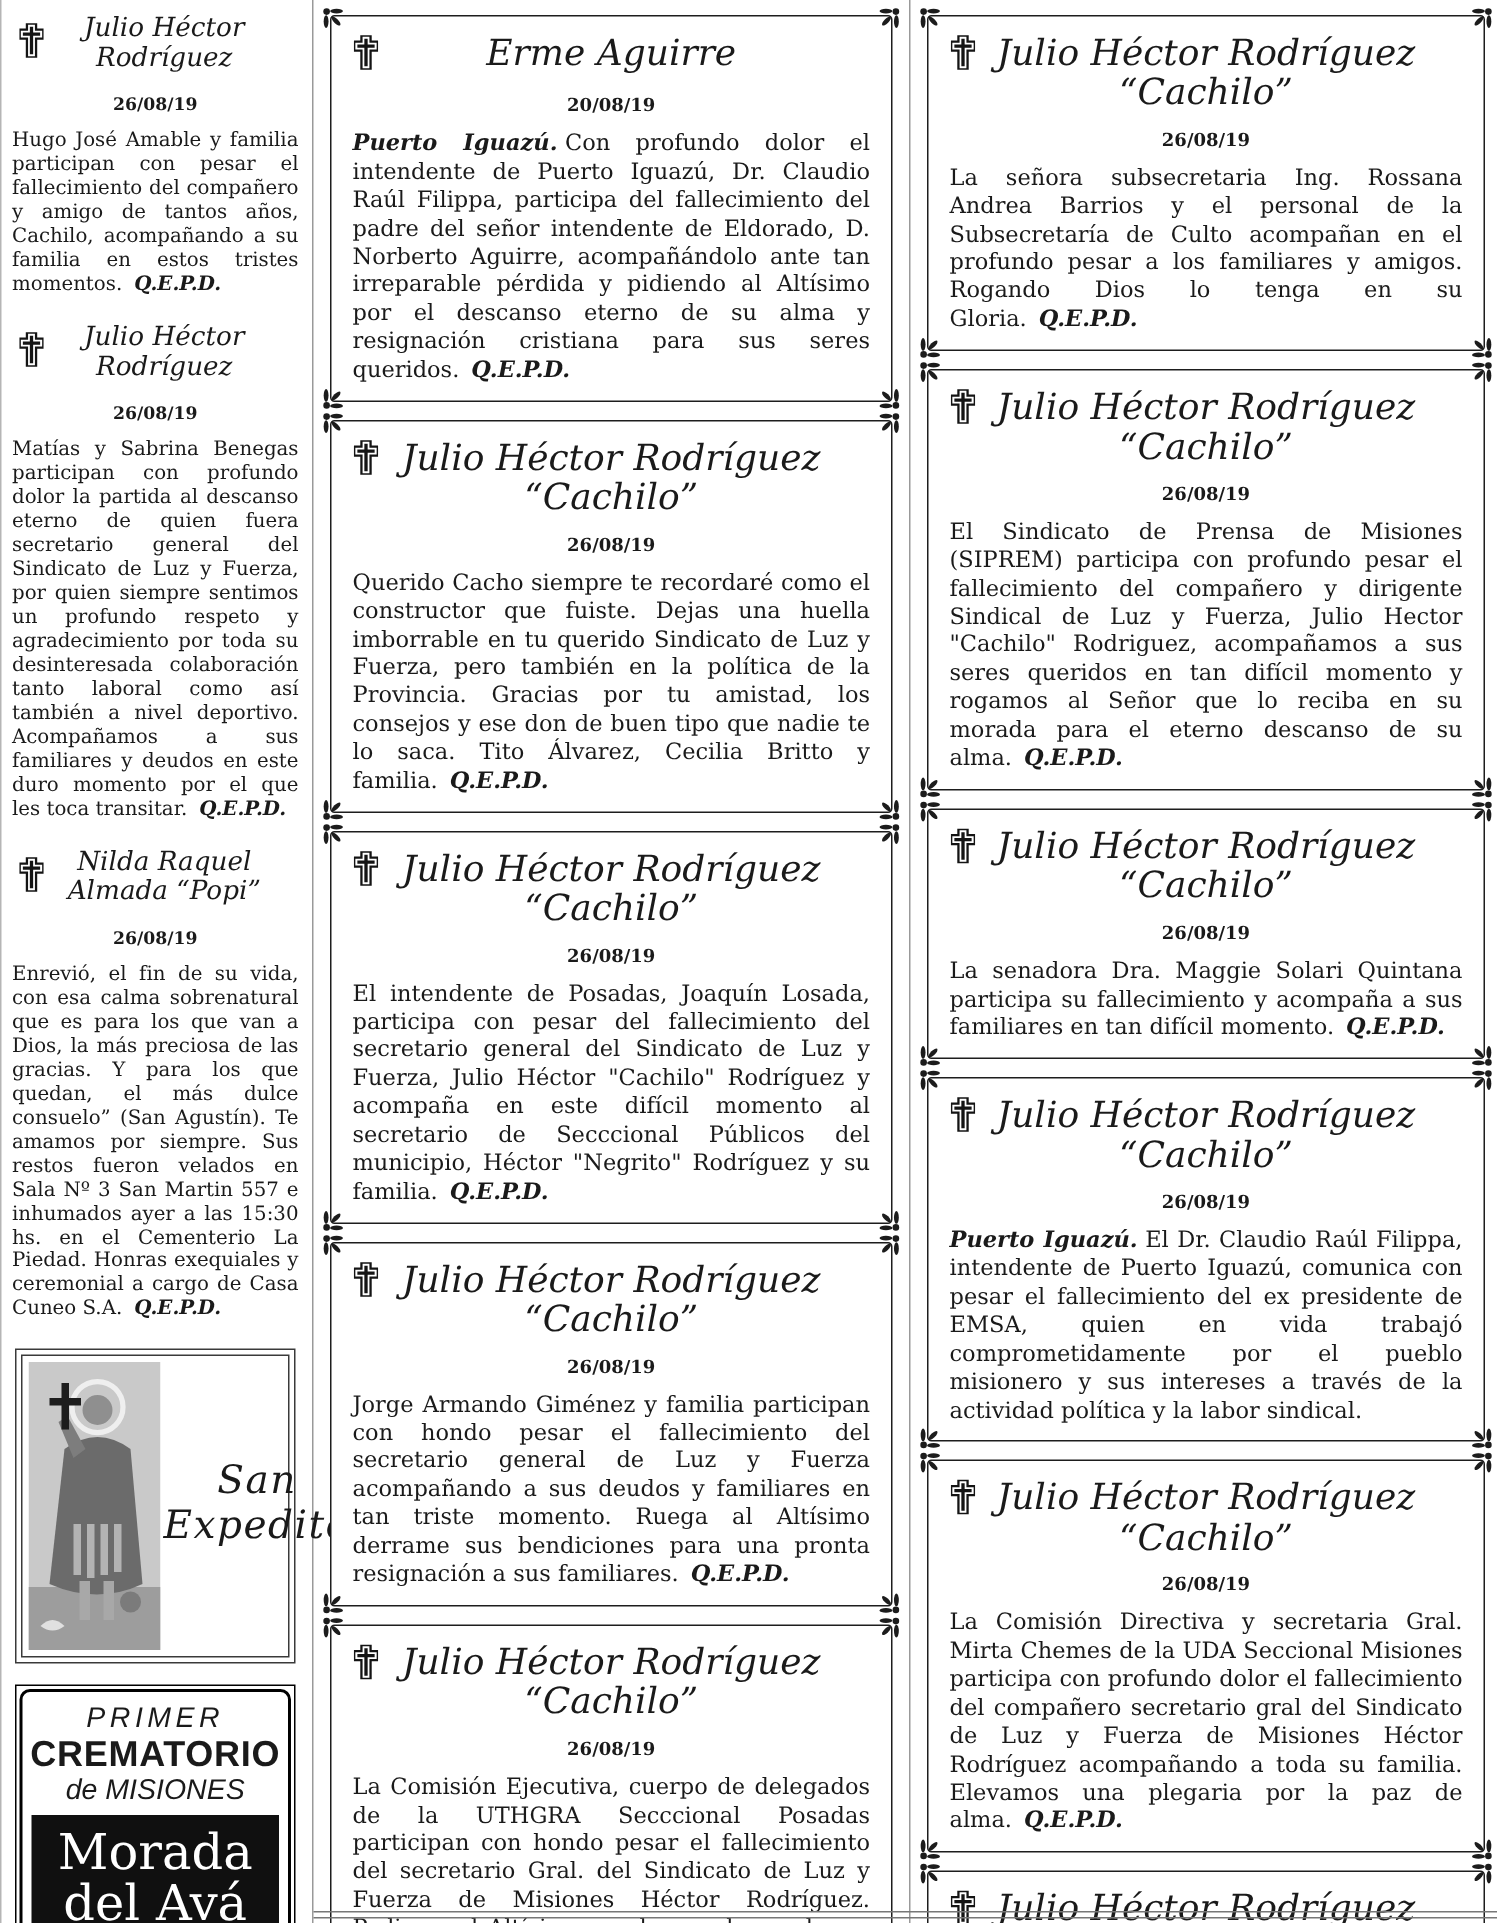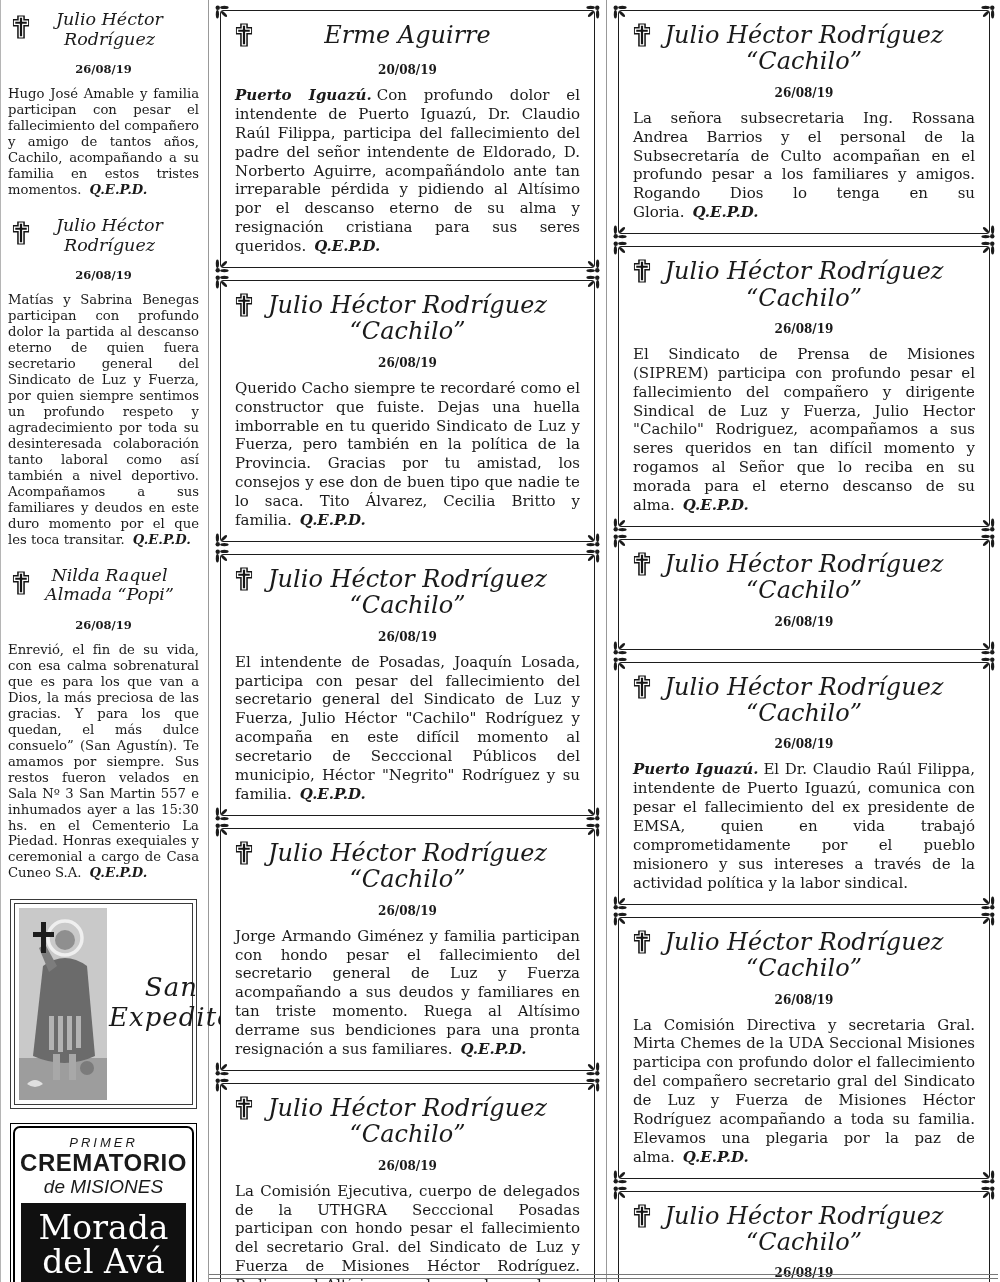--- a/index.html
+++ b/index.html
@@ -52,21 +52,21 @@
             justify-content:space-between;text-align:center;padding:8px 2px 10px;}
   .se-title{font-style:italic;font-size:26px;line-height:1.15;letter-spacing:1px;}
   .se-gracias{font-weight:bold;font-size:21px;letter-spacing:.5px;margin-top:2px;}
   .se-sub{font-weight:bold;font-size:12.5px;line-height:1.25;}
   .se-pe{font-weight:bold;font-size:12.5px;margin-top:6px;}
 
   
   .ad-cr{border:1px solid #000;padding:2px;margin:0 2px;background:#fff;}
   .ad-cr-inner{border:2.5px solid #000;border-radius:7px;text-align:center;
                padding:7px 5px 5px;font-family:"Liberation Sans",sans-serif;}
-  .cr-primer{font-style:italic;font-size:13px;letter-spacing:3px;}
+  .cr-primer{font-style:italic;font-size:19px;letter-spacing:3px;}
   .cr-crematorio{font-weight:bold;font-size:24px;letter-spacing:.5px;line-height:1.05;}
   .cr-misiones{font-style:italic;font-size:19px;margin-bottom:5px;}
   .cr-panel{background:#101010;color:#fff;padding:8px 4px 7px;margin:0 1px;}
   .cr-brand{font-family:"DejaVu Serif",serif;font-size:33px;line-height:1.04;}
 </style>
 </head>
 <body>
 
 <div class="page">
 
@@ -588,20 +588,21 @@
 
   <span class="cross-wrap"><svg width="22" height="28" viewBox="0 0 26 32" fill="none">
     <path d="M13 2.5 V29.5 M3.5 11 H22.5" stroke="#141414" stroke-width="9"></path>
     <path d="M13 3.6 V28.4 M4.6 11 H21.4" stroke="#ffffff" stroke-width="5.4"></path>
     <path d="M13 5.2 V26.8 M6.2 11 H19.8" stroke="#141414" stroke-width="2.6"></path>
   </svg></span>
 
       <div class="b-name">Julio Héctor Rodríguez “Cachilo”</div>
     </div>
     <div class="b-date">26/08/19</div>
+    <div class="b-body"><span>La senadora Dra. Maggie Solari Quintana participa su fallecimiento y acompaña a sus familiares en tan difícil momento.</span><i class="qepd">Q.E.P.D.</i></div>
   </article>
 
   <article class="obit-box">
     <span class="corner tl">
   <svg viewBox="0 0 20 20">
     <g fill="#1c1c1c">
       <circle cx="4.4" cy="4.4" r="2.6"></circle>
       <ellipse cx="12.2" cy="4" rx="5" ry="1.9"></ellipse>
       <ellipse cx="4" cy="12.2" rx="1.9" ry="5"></ellipse>
       <ellipse cx="11.8" cy="11.8" rx="4.6" ry="1.8" transform="rotate(45 11.8 11.8)"></ellipse>

